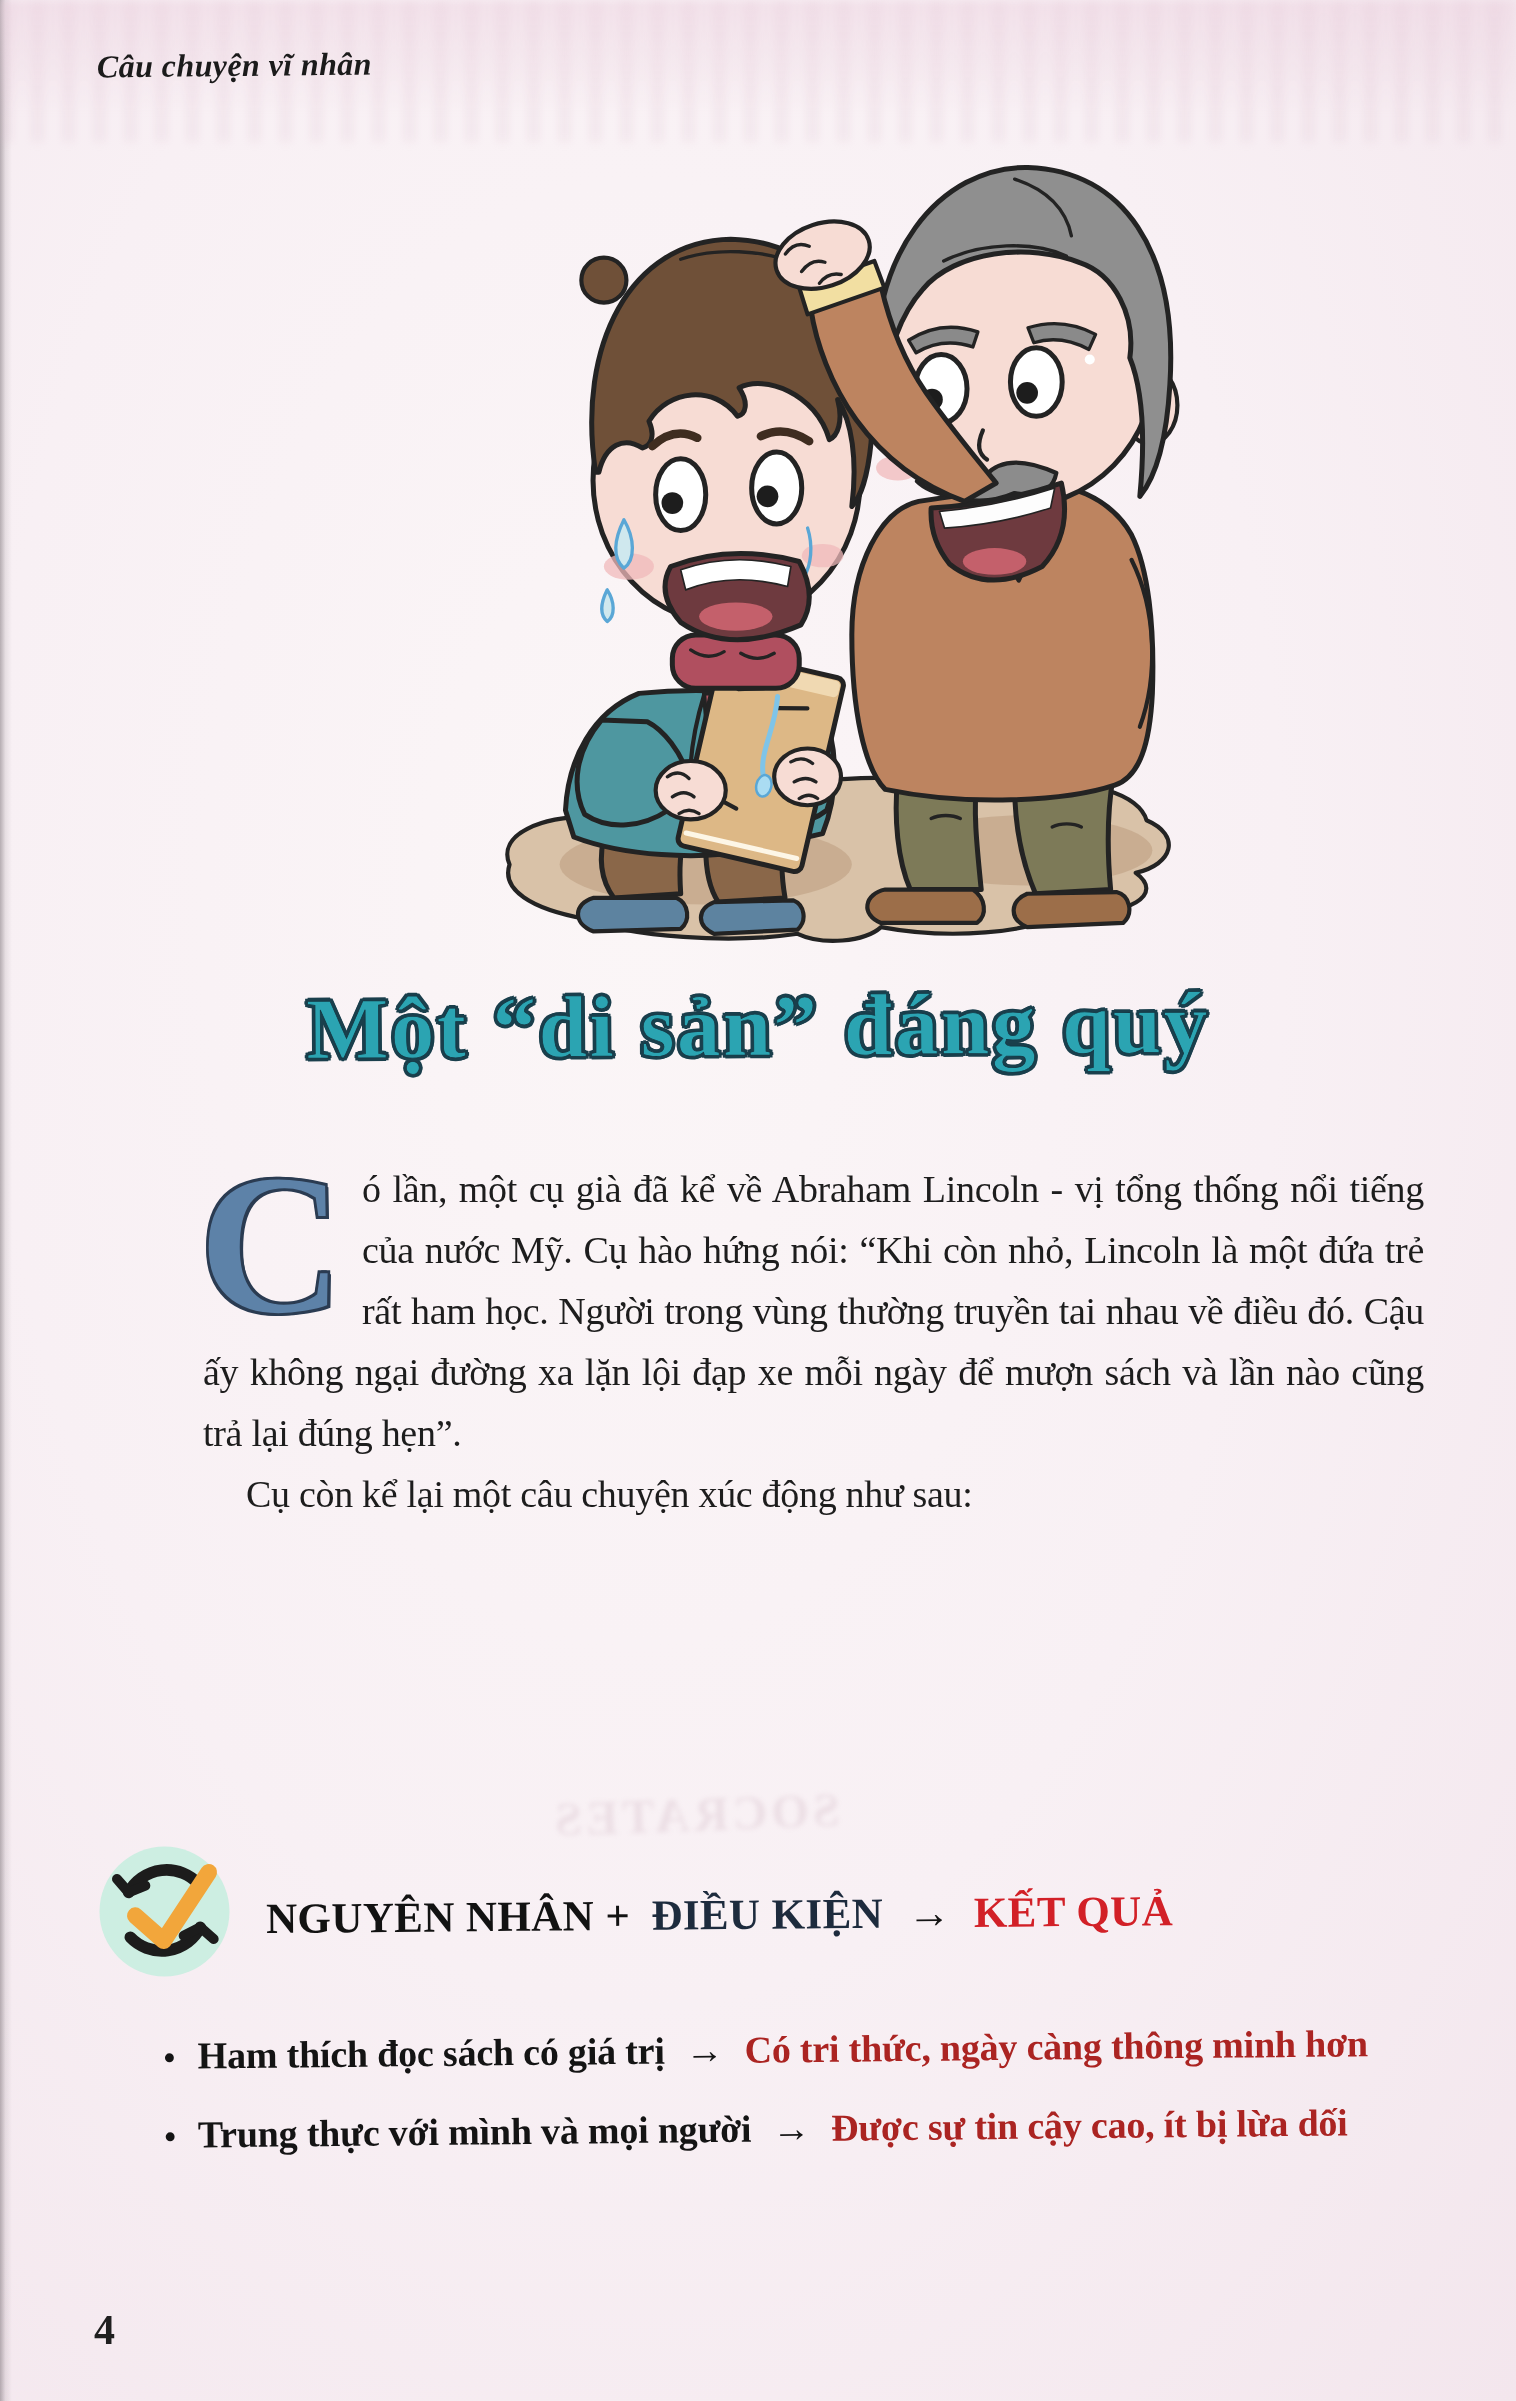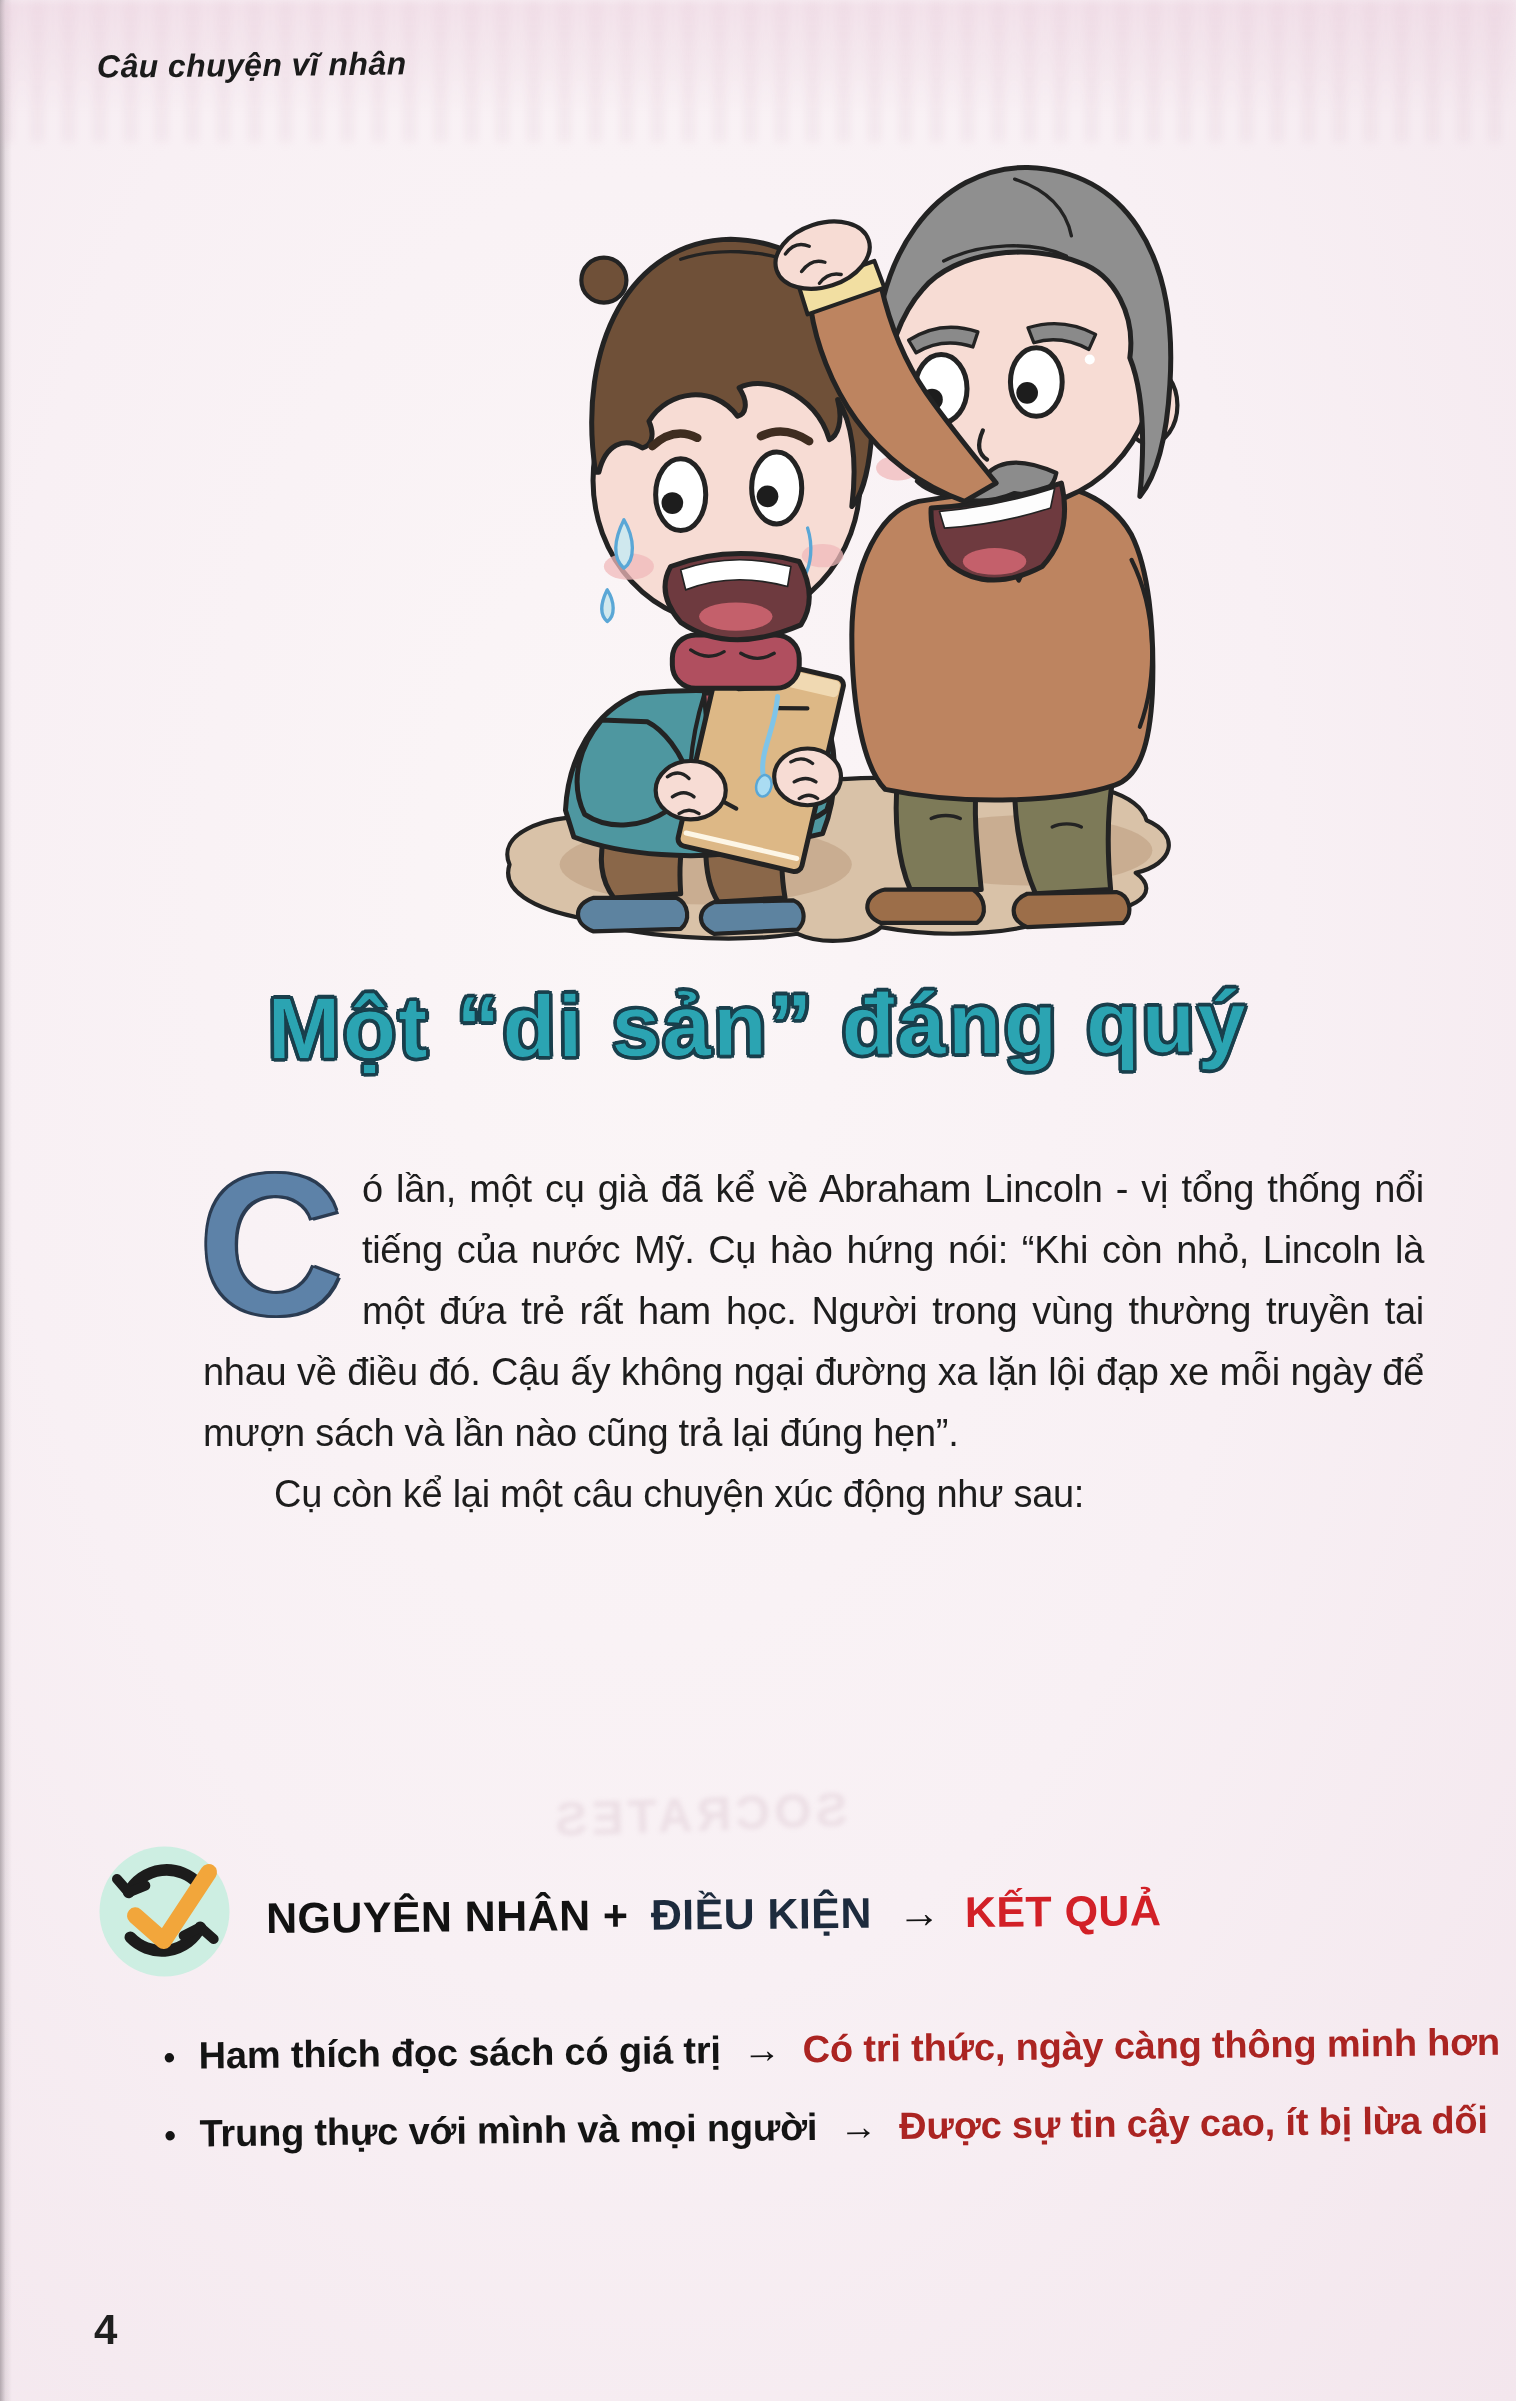--- a/index.html
+++ b/index.html
@@ -3,21 +3,21 @@
 <meta charset="utf-8">
 <style>
   html,body{margin:0;padding:0;background:#d8d3d6;}
   #page{
     position:relative;
     width:1516px;height:2401px;
     margin:0 auto;
     background:
       radial-gradient(ellipse at 42% 38%, #fbf6f7 0%, #f8f0f4 52%, #f3e6ed 100%);
     overflow:hidden;
-    font-family:Liberation Sans, sans-serif;
+    font-family:Liberation Serif, serif;
     color:#1c1c1c;
   }
   
   .left-edge{position:absolute;left:0;top:0;bottom:0;width:11.7px;
     background:linear-gradient(90deg, rgba(73,64,70,.38), rgba(73,64,70,.10) 45%, rgba(73,64,70,0));}
   .top-bleed{position:absolute;left:0;top:0;right:0;height:142px;
     background:
       linear-gradient(180deg, rgba(234,205,220,.45), rgba(234,205,220,0) 80%),
       repeating-linear-gradient(90deg, rgba(214,176,196,.14) 0 13.4px, rgba(214,176,196,0) 13.4px 31px);
     filter:blur(4.2px);}
@@ -44,21 +44,21 @@
       2.5px 2.5px 0 #1a3f4c,-2.5px 2.5px 0 #1a3f4c,2.5px -2.5px 0 #1a3f4c,-2.5px -2.5px 0 #1a3f4c;
     transform:rotate(-0.4deg);
   }
 
   .story{
     position:absolute;left:203px;top:1159px;width:1221px;
     font-size:38px;line-height:61px;text-align:justify;color:#1d1d1d;
     letter-spacing:-0.3px;
   }
   .story p{margin:0;}
-  .story p.indent{text-indent:43px;margin-left:28px;}
+  .story p.indent{text-indent:43px;}
   .dropcap{
     float:left;
     font-size:202px;line-height:165px;height:177px;
     margin:3.3px 18.4px 0 -5px;
     font-weight:bold;
     color:#5d82a8;
     -webkit-text-stroke:1.7px #2b3c52;
     text-shadow:2.5px 1.7px 0 #2b3c52,-1.7px 1.7px 0 #2b3c52,1.7px -1.7px 0 #2b3c52,-1.7px -1.7px 0 #2b3c52;
   }
 

